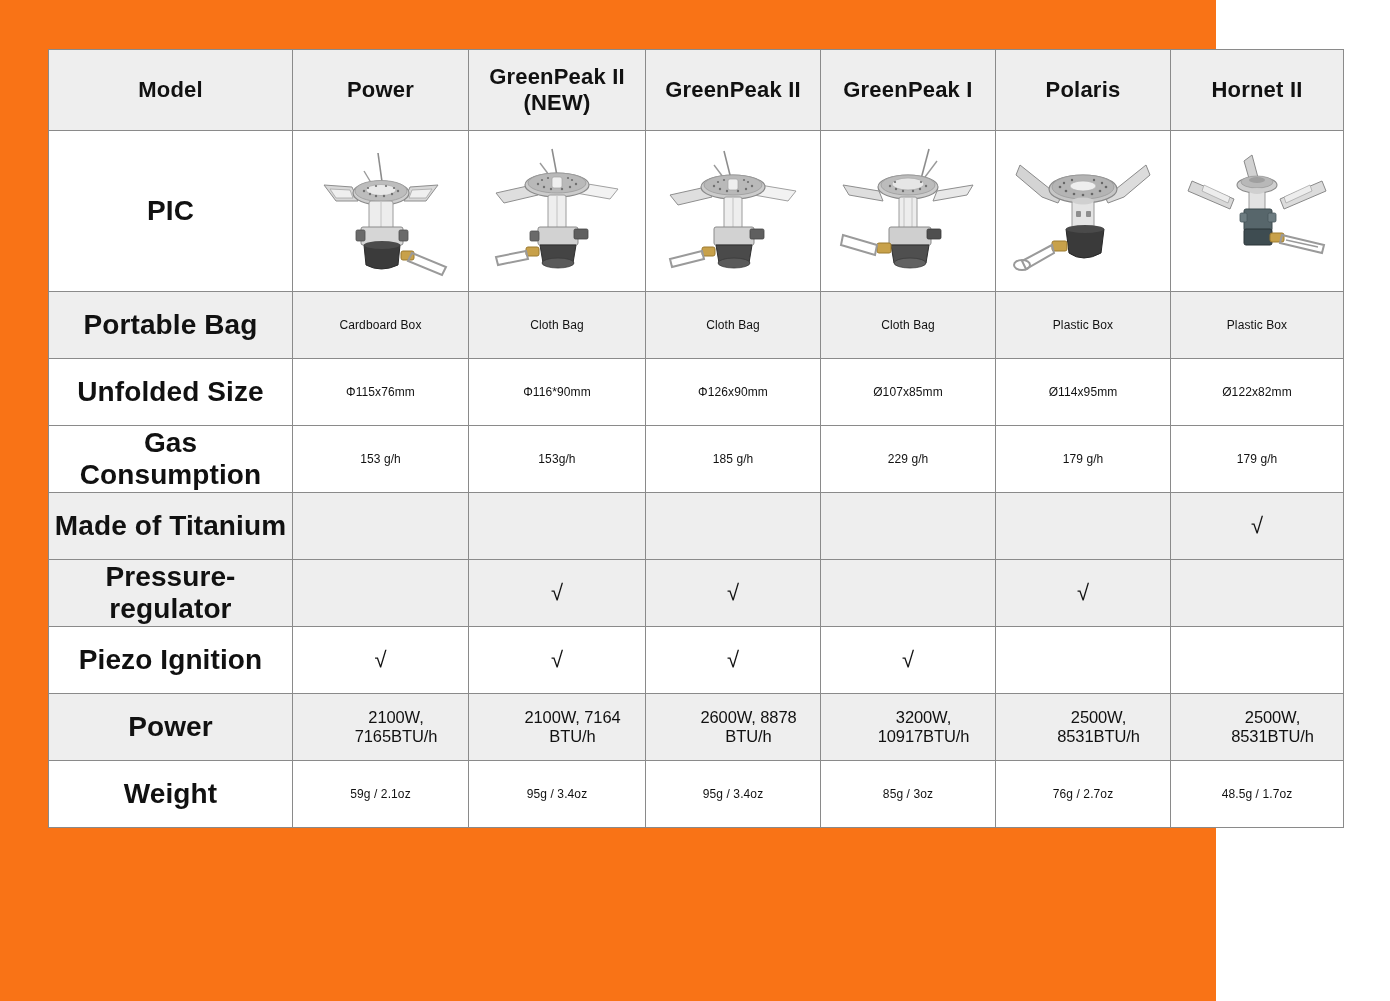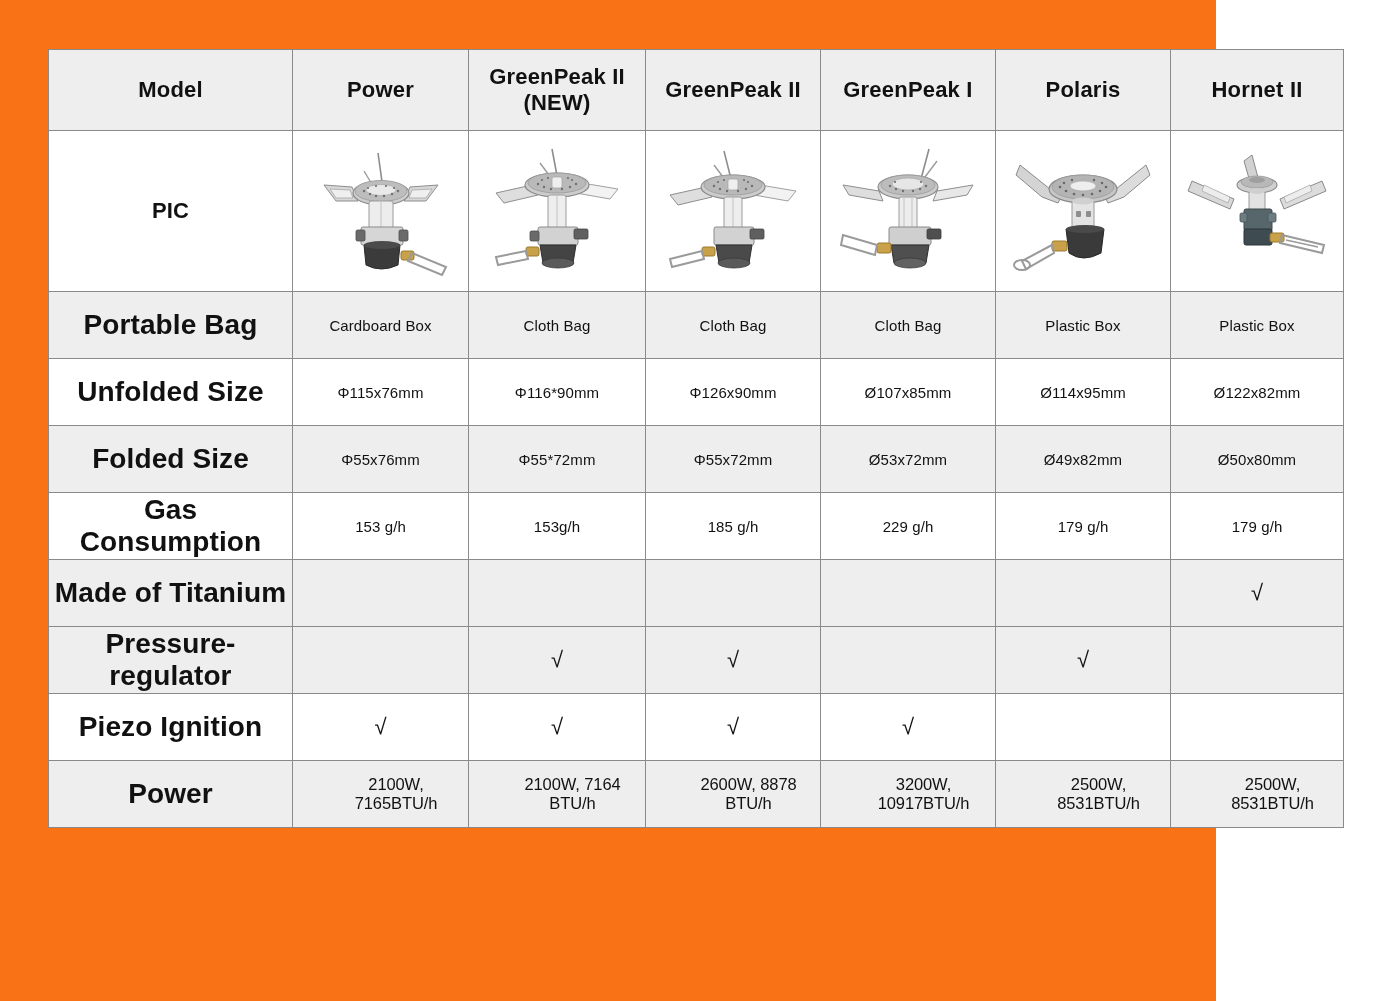--- a/index.html
+++ b/index.html
@@ -52,33 +52,33 @@
   tr.header-row td {
     height: 80px;
     font-size: 22px;
     font-weight: bold;
     letter-spacing: .2px;
     line-height: 1.18;
   }
   
   tr.pic-row td { height: 160px; }
   tr.pic-row td.rowlabel {
-    font-size: 22px;
+    font-size: 28px;
     font-weight: bold;
   }
 
   
   tr.data-row td { height: 66px; }
   td.rowlabel {
     font-size: 28px;
     font-weight: bold;
     letter-spacing: .1px;
   }
   td.val {
-    font-size: 15px;
+    font-size: 12px;
     font-weight: normal;
     letter-spacing: .1px;
   }
   td.check {
     font-size: 22px;
     font-weight: normal;
   }
   td.val.power { font-size: 16.5px; letter-spacing: -0.1px; padding-left: 35px; }
 
   
@@ -361,29 +361,20 @@
       <tr class="data-row">
         <td class="rowlabel">Unfolded Size</td>
         <td class="val">Φ115x76mm</td>
         <td class="val">Φ116*90mm</td>
         <td class="val">Φ126x90mm</td>
         <td class="val">Ø107x85mm</td>
         <td class="val">Ø114x95mm</td>
         <td class="val">Ø122x82mm</td>
       </tr>
 
-      <tr class="data-row shade">
-        <td class="rowlabel">Folded Size</td>
-        <td class="val">Φ55x76mm</td>
-        <td class="val">Φ55*72mm</td>
-        <td class="val">Φ55x72mm</td>
-        <td class="val">Ø53x72mm</td>
-        <td class="val">Ø49x82mm</td>
-        <td class="val">Ø50x80mm</td>
-      </tr>
 
       <tr class="data-row">
         <td class="rowlabel">Gas Consumption</td>
         <td class="val">153 g/h</td>
         <td class="val">153g/h</td>
         <td class="val">185 g/h</td>
         <td class="val">229 g/h</td>
         <td class="val">179 g/h</td>
         <td class="val">179 g/h</td>
       </tr>
@@ -422,16 +413,25 @@
       <tr class="data-row shade">
         <td class="rowlabel">Power</td>
         <td class="val power">2100W, 7165BTU/h</td>
         <td class="val power">2100W, 7164 BTU/h</td>
         <td class="val power">2600W, 8878 BTU/h</td>
         <td class="val power">3200W, 10917BTU/h</td>
         <td class="val power">2500W, 8531BTU/h</td>
         <td class="val power">2500W, 8531BTU/h</td>
       </tr>
 
+      <tr class="data-row">
+        <td class="rowlabel">Weight</td>
+        <td class="val">59g / 2.1oz</td>
+        <td class="val">95g / 3.4oz</td>
+        <td class="val">95g / 3.4oz</td>
+        <td class="val">85g / 3oz</td>
+        <td class="val">76g / 2.7oz</td>
+        <td class="val">48.5g / 1.7oz</td>
+      </tr>
 
     </tbody>
   </table>
 </div>
 
 </body></html>

